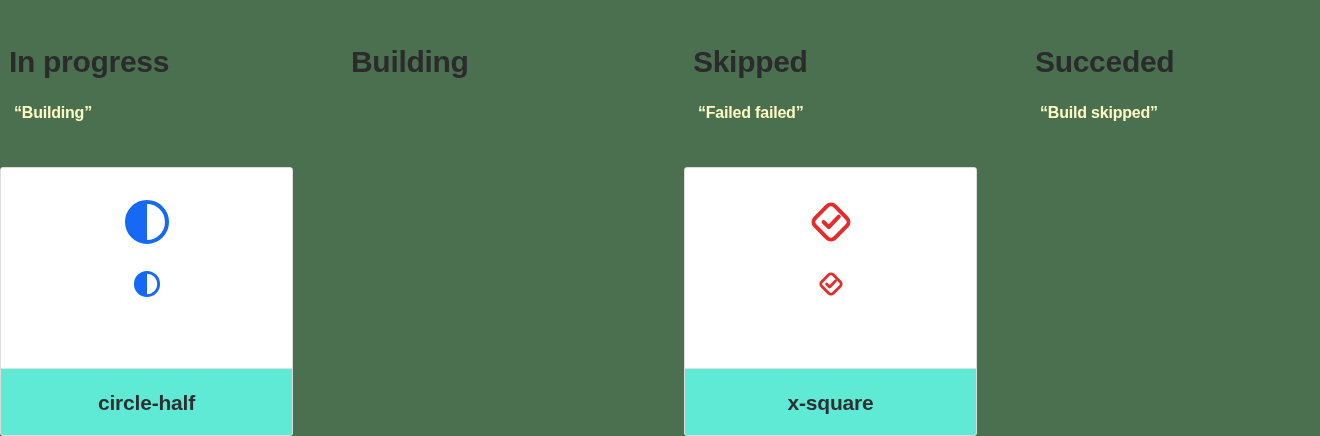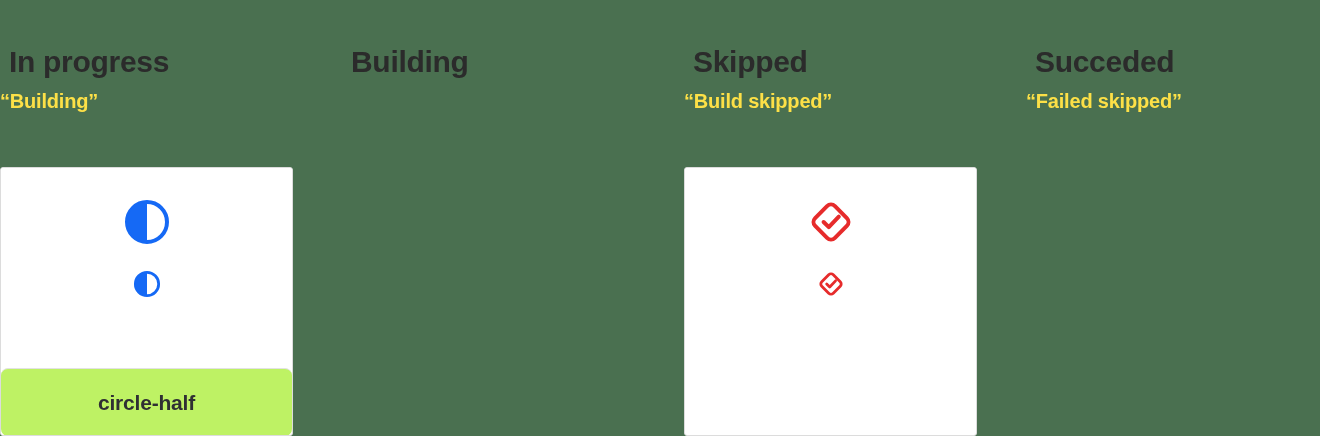--- a/index.html
+++ b/index.html
@@ -41,25 +41,25 @@
     font-size: 30px;
     font-weight: 700;
     letter-spacing: -0.3px;
     color: #2b2b2b;
     white-space: nowrap;
   }
   .status-quote {
     position: absolute;
     top: 90px;
     left: 0;
-    margin: 0;
-    font-size: 20px;
+    margin: 14px;
+    font-size: 16px;
     font-weight: 700;
     letter-spacing: -0.2px;
-    color: #fde047;
+    color: #fef9c3;
     white-space: nowrap;
   }
 
   
   .card {
     position: absolute;
     top: 167px;
     left: 0;
     width: 293px;
     height: 269px;
@@ -85,27 +85,26 @@
     display: block;
   }
   .icon-small {
     width: 28px;
     height: 28px;
     display: block;
     margin-top: 24px;
   }
   .card-footer {
     height: 68px;
-    background: #bef264;
+    background: #5eead4;
     border-top: 1px solid #e2e2e2;
     display: flex;
     align-items: center;
     justify-content: center;
     box-sizing: border-box;
-    border-radius: 7px;
   }
   .card-footer-label {
     font-size: 21px;
     font-weight: 700;
     color: #2f2f33;
     letter-spacing: -0.2px;
   }
 </style>
 </head>
 <body>
@@ -135,41 +134,44 @@
     </div>
   </div>
 
   <div class="column col-1">
     <h2 class="status-title">Building</h2>
 
   </div>
 
   <div class="column col-2">
     <h2 class="status-title">Skipped</h2>
-    <p class="status-quote">“Build skipped”</p>
+    <p class="status-quote">“Failed failed”</p>
 
     <div class="card">
       <div class="card-body">
 
         <svg class="icon-large" viewBox="0 0 24 24">
           <g transform="rotate(45 12 12)">
             <rect x="5" y="5" width="14" height="14" rx="2.8" ry="2.8" fill="none" stroke="#e62b2b" stroke-width="2"></rect>
           </g>
           <path d="M8.3 12 L10.9 14.6 L15.9 9.3" fill="none" stroke="#e62b2b" stroke-width="2" stroke-linecap="round" stroke-linejoin="round"></path>
         </svg>
 
         <svg class="icon-small" viewBox="0 0 24 24">
           <g transform="rotate(45 12 12)">
             <rect x="5" y="5" width="14" height="14" rx="2.8" ry="2.8" fill="none" stroke="#e62b2b" stroke-width="2.4"></rect>
           </g>
           <path d="M8.3 12 L10.9 14.6 L15.9 9.3" fill="none" stroke="#e62b2b" stroke-width="2.4" stroke-linecap="round" stroke-linejoin="round"></path>
         </svg>
       </div>
+      <div class="card-footer">
+        <span class="card-footer-label">x-square</span>
+      </div>
     </div>
   </div>
 
   <div class="column col-3">
     <h2 class="status-title">Succeded</h2>
-    <p class="status-quote">“Failed skipped”</p>
+    <p class="status-quote">“Build skipped”</p>
 
   </div>
 
 </div>
 
 </body></html>

